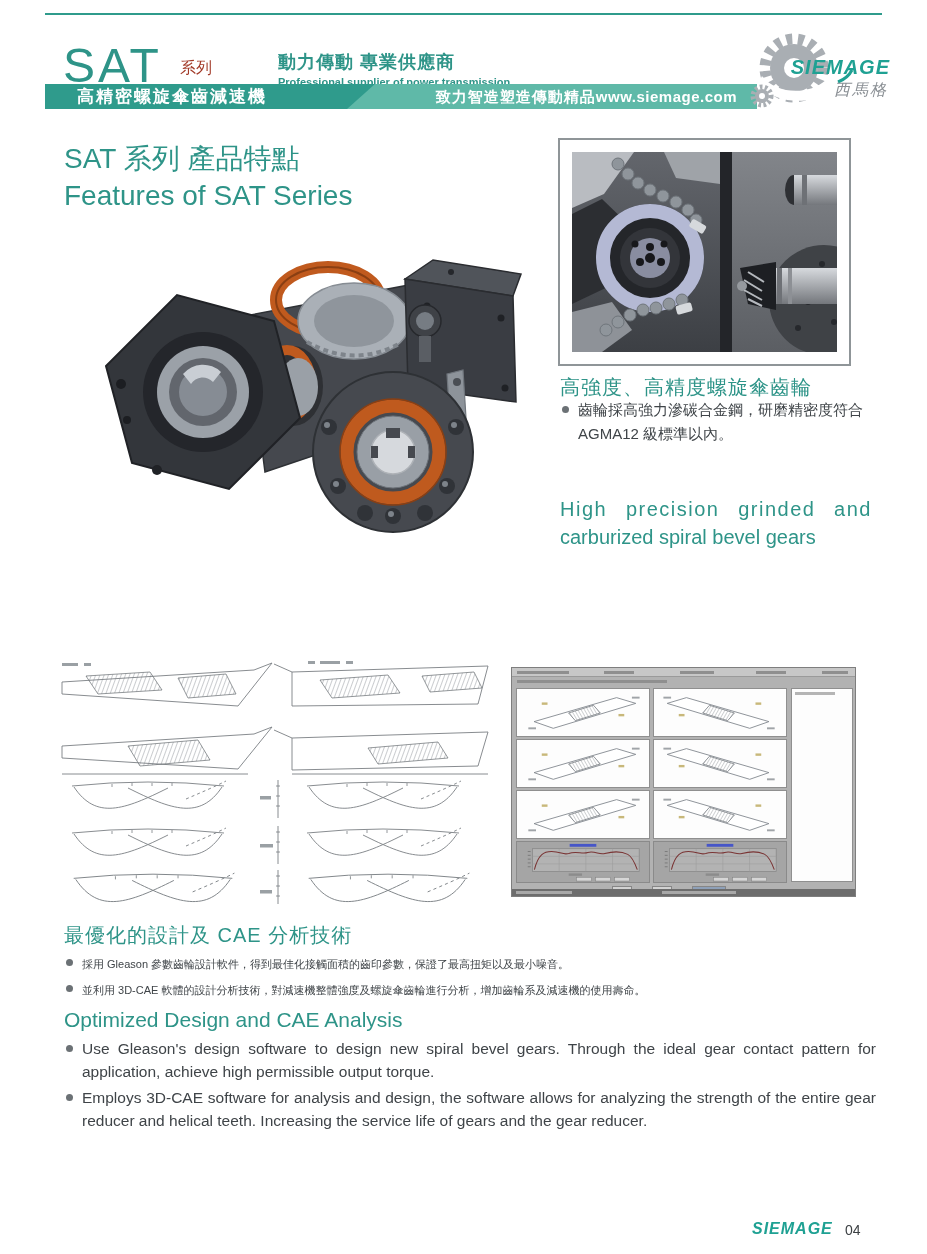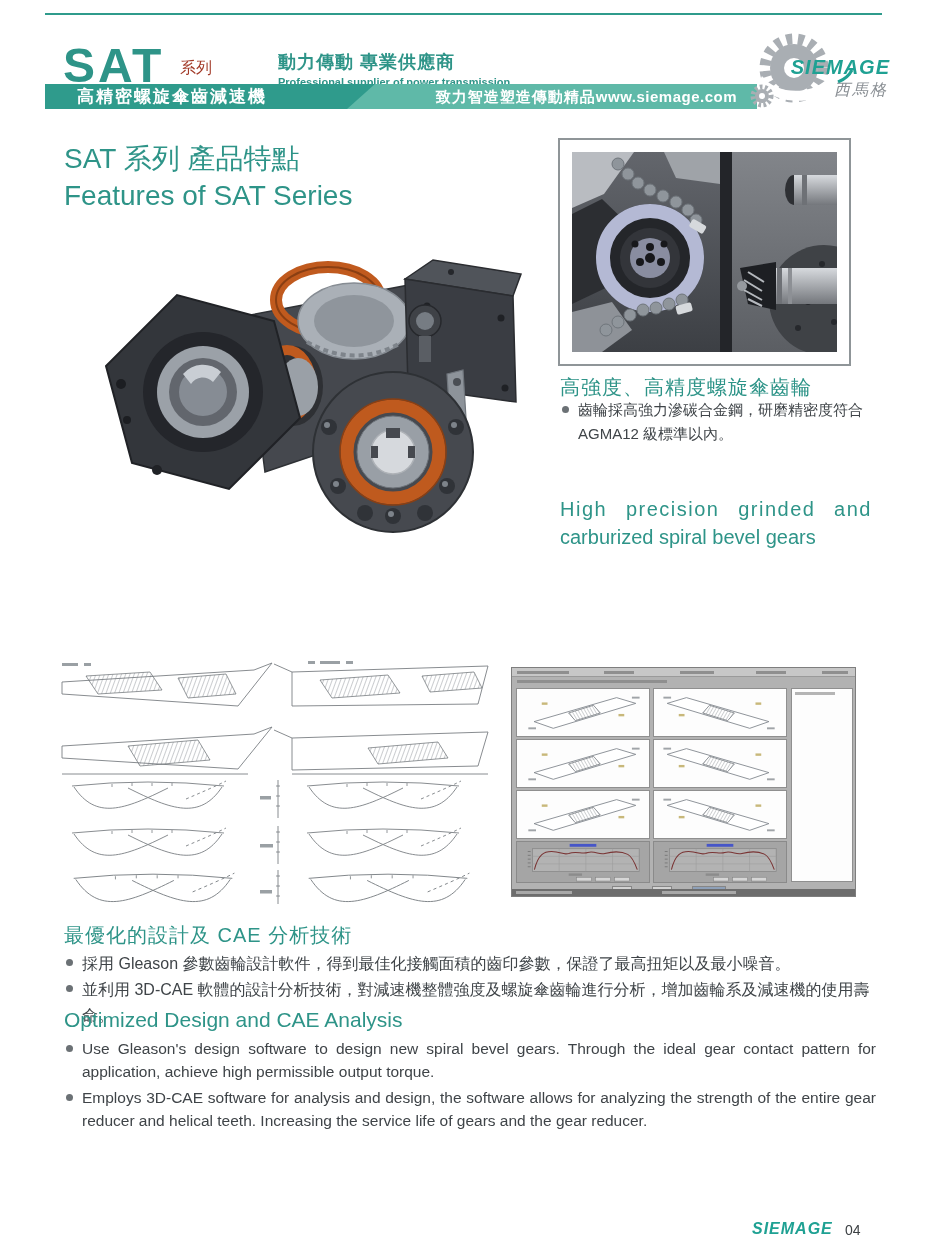--- a/index.html
+++ b/index.html
@@ -7,21 +7,21 @@
     --red:#A23A28; --orange:#C05A1E; --ink:#3F4448; --gray:#8A9096;
   }
   *{margin:0;padding:0;box-sizing:border-box;}
   html,body{background:#ffffff;}
   body{font-family:"Liberation Sans", sans-serif;color:var(--ink);}
   .page{position:relative;width:927px;height:1254px;background:#fff;overflow:hidden;}
 
   .top-rule{position:absolute;left:45px;top:13px;width:837px;height:2px;background:var(--teal-dark);}
 
   
-  .sat{position:absolute;left:63px;top:38px;font-size:48px;font-weight:bold;color:var(--teal);letter-spacing:3px;}
+  .sat{position:absolute;left:63px;top:38px;font-size:48px;font-weight:normal;color:var(--teal);letter-spacing:3px;}
   .sat-cn{position:absolute;left:180px;top:58px;font-size:16px;font-weight:normal;color:var(--red);}
   .tagline{position:absolute;left:278px;top:50px;color:var(--teal);}
   .tag-cn{font-size:18px;font-weight:bold;letter-spacing:1px;}
   .tag-en{font-size:11px;font-weight:bold;margin-top:2px;}
   .banner{position:absolute;left:45px;top:84px;width:712px;height:25px;background:var(--teal-light);}
   .banner-left{position:absolute;left:0;top:0;width:330px;height:25px;background:var(--teal-dark);
     clip-path:polygon(0 0,100% 0,calc(100% - 28px) 100%,0 100%);
     color:#fff;font-family:"Liberation Serif",serif;font-weight:bold;font-size:17px;line-height:25px;padding-left:32px;letter-spacing:2px;}
   .banner-right{position:absolute;right:20px;top:0;height:25px;line-height:25px;color:#fff;font-weight:bold;font-size:15px;letter-spacing:1px;}
   .banner-right .url{margin-left:0;letter-spacing:0.5px;}
@@ -59,21 +59,21 @@
   .sw-panel{position:absolute;width:134px;height:49px;background:#fdfdfd;border:1px solid #8f8f8f;}
   .sw-chart{position:absolute;width:134px;height:42px;background:#a5a5a5;border:1px solid #8a8a8a;top:173px;}
   .sw-side{position:absolute;left:279px;top:20px;width:62px;height:194px;background:#fdfdfd;border:1px solid #8f8f8f;}
   .sw-side .sw-chip{left:3px;top:3px;width:40px;background:#b5b5b5;}
   .sw-btn{position:absolute;top:218px;height:6px;background:#d2d2d2;border:1px solid #868686;}
   .sw-status{position:absolute;left:0;bottom:0;width:100%;height:7px;background:#6d6d6d;}
   .sw-status .sw-chip{top:2px;background:#a8a8a8;}
 
   
   .cae-head-cn{position:absolute;left:64px;top:922px;color:var(--teal);font-size:20px;letter-spacing:1px;}
-  .cae-cn{position:absolute;left:64px;top:951px;width:812px;font-size:16px;line-height:26px;color:var(--ink);}
+  .cae-cn{position:absolute;left:64px;top:951px;width:812px;font-size:11px;line-height:26px;color:var(--ink);}
   .cae-head-en{position:absolute;left:64px;top:1008px;color:var(--teal);font-size:21px;}
   .cae-en{position:absolute;left:64px;top:1037px;width:812px;font-size:15.5px;line-height:23px;color:var(--ink);}
   .cae-en .bullet-text{text-align:justify;}
   .cae-en .bullet-row{margin-bottom:3px;}
 
   
   .footer-logo{position:absolute;left:752px;top:1220px;font-size:16px;font-weight:bold;font-style:italic;color:#1FA193;letter-spacing:1px;}
   .footer-page{position:absolute;left:845px;top:1222px;font-size:14px;color:#3c4043;}
 </style>
 </head>

